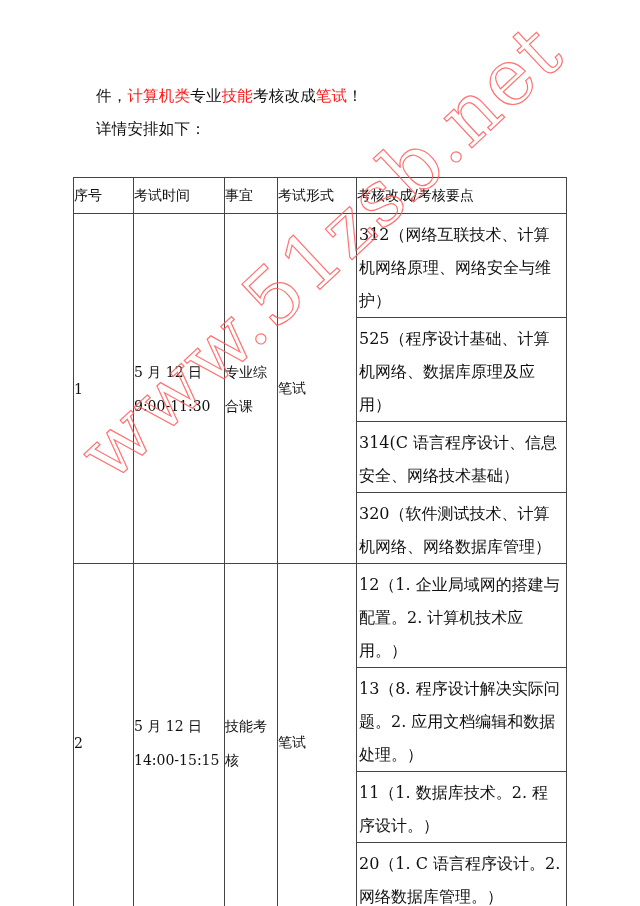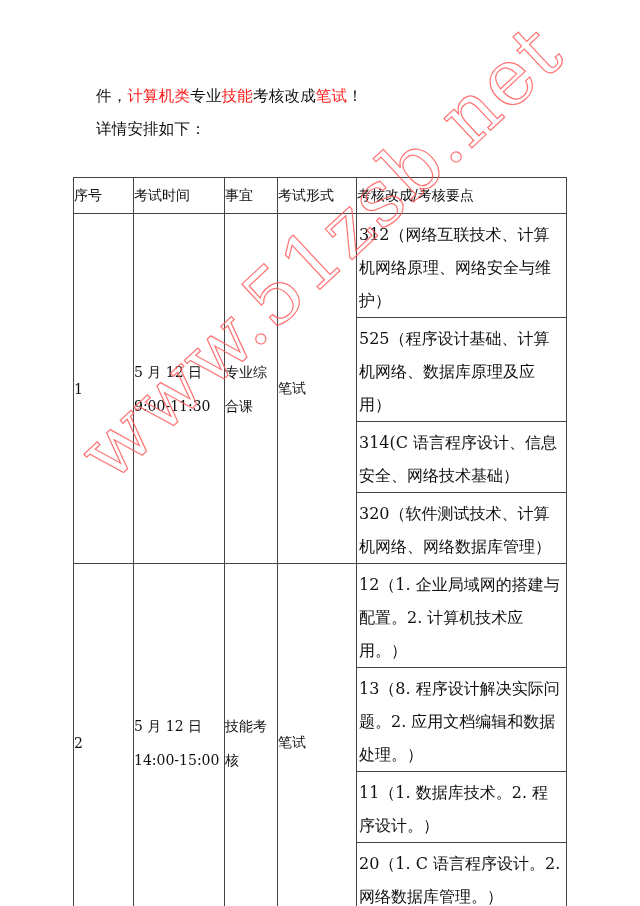--- a/index.html
+++ b/index.html
@@ -85,21 +85,21 @@
     <td class="subj" style="height:64px">314(C 语言程序设计、信息安全、网络技术基础）</td>
   </tr>
   <tr>
     <td class="subj" style="height:65px">320（软件测试技术、计算机网络、网络数据库管理）</td>
   </tr>
 
   <tr>
     <td rowspan="4">2</td>
     <td rowspan="4" class="mid">
       <div>5 月 12 日</div>
-      <div>14:00-15:00</div>
+      <div>14:00-15:15</div>
     </td>
     <td rowspan="4" class="mid">
       <div>技能考</div>
       <div>核</div>
     </td>
     <td rowspan="4">笔试</td>
     <td class="subj" style="height:62px">12（1. 企业局域网的搭建与配置。2. 计算机技术应用。）</td>
   </tr>
   <tr>
     <td class="subj" style="height:96px">13（8. 程序设计解决实际问题。2. 应用文档编辑和数据处理。）</td>

